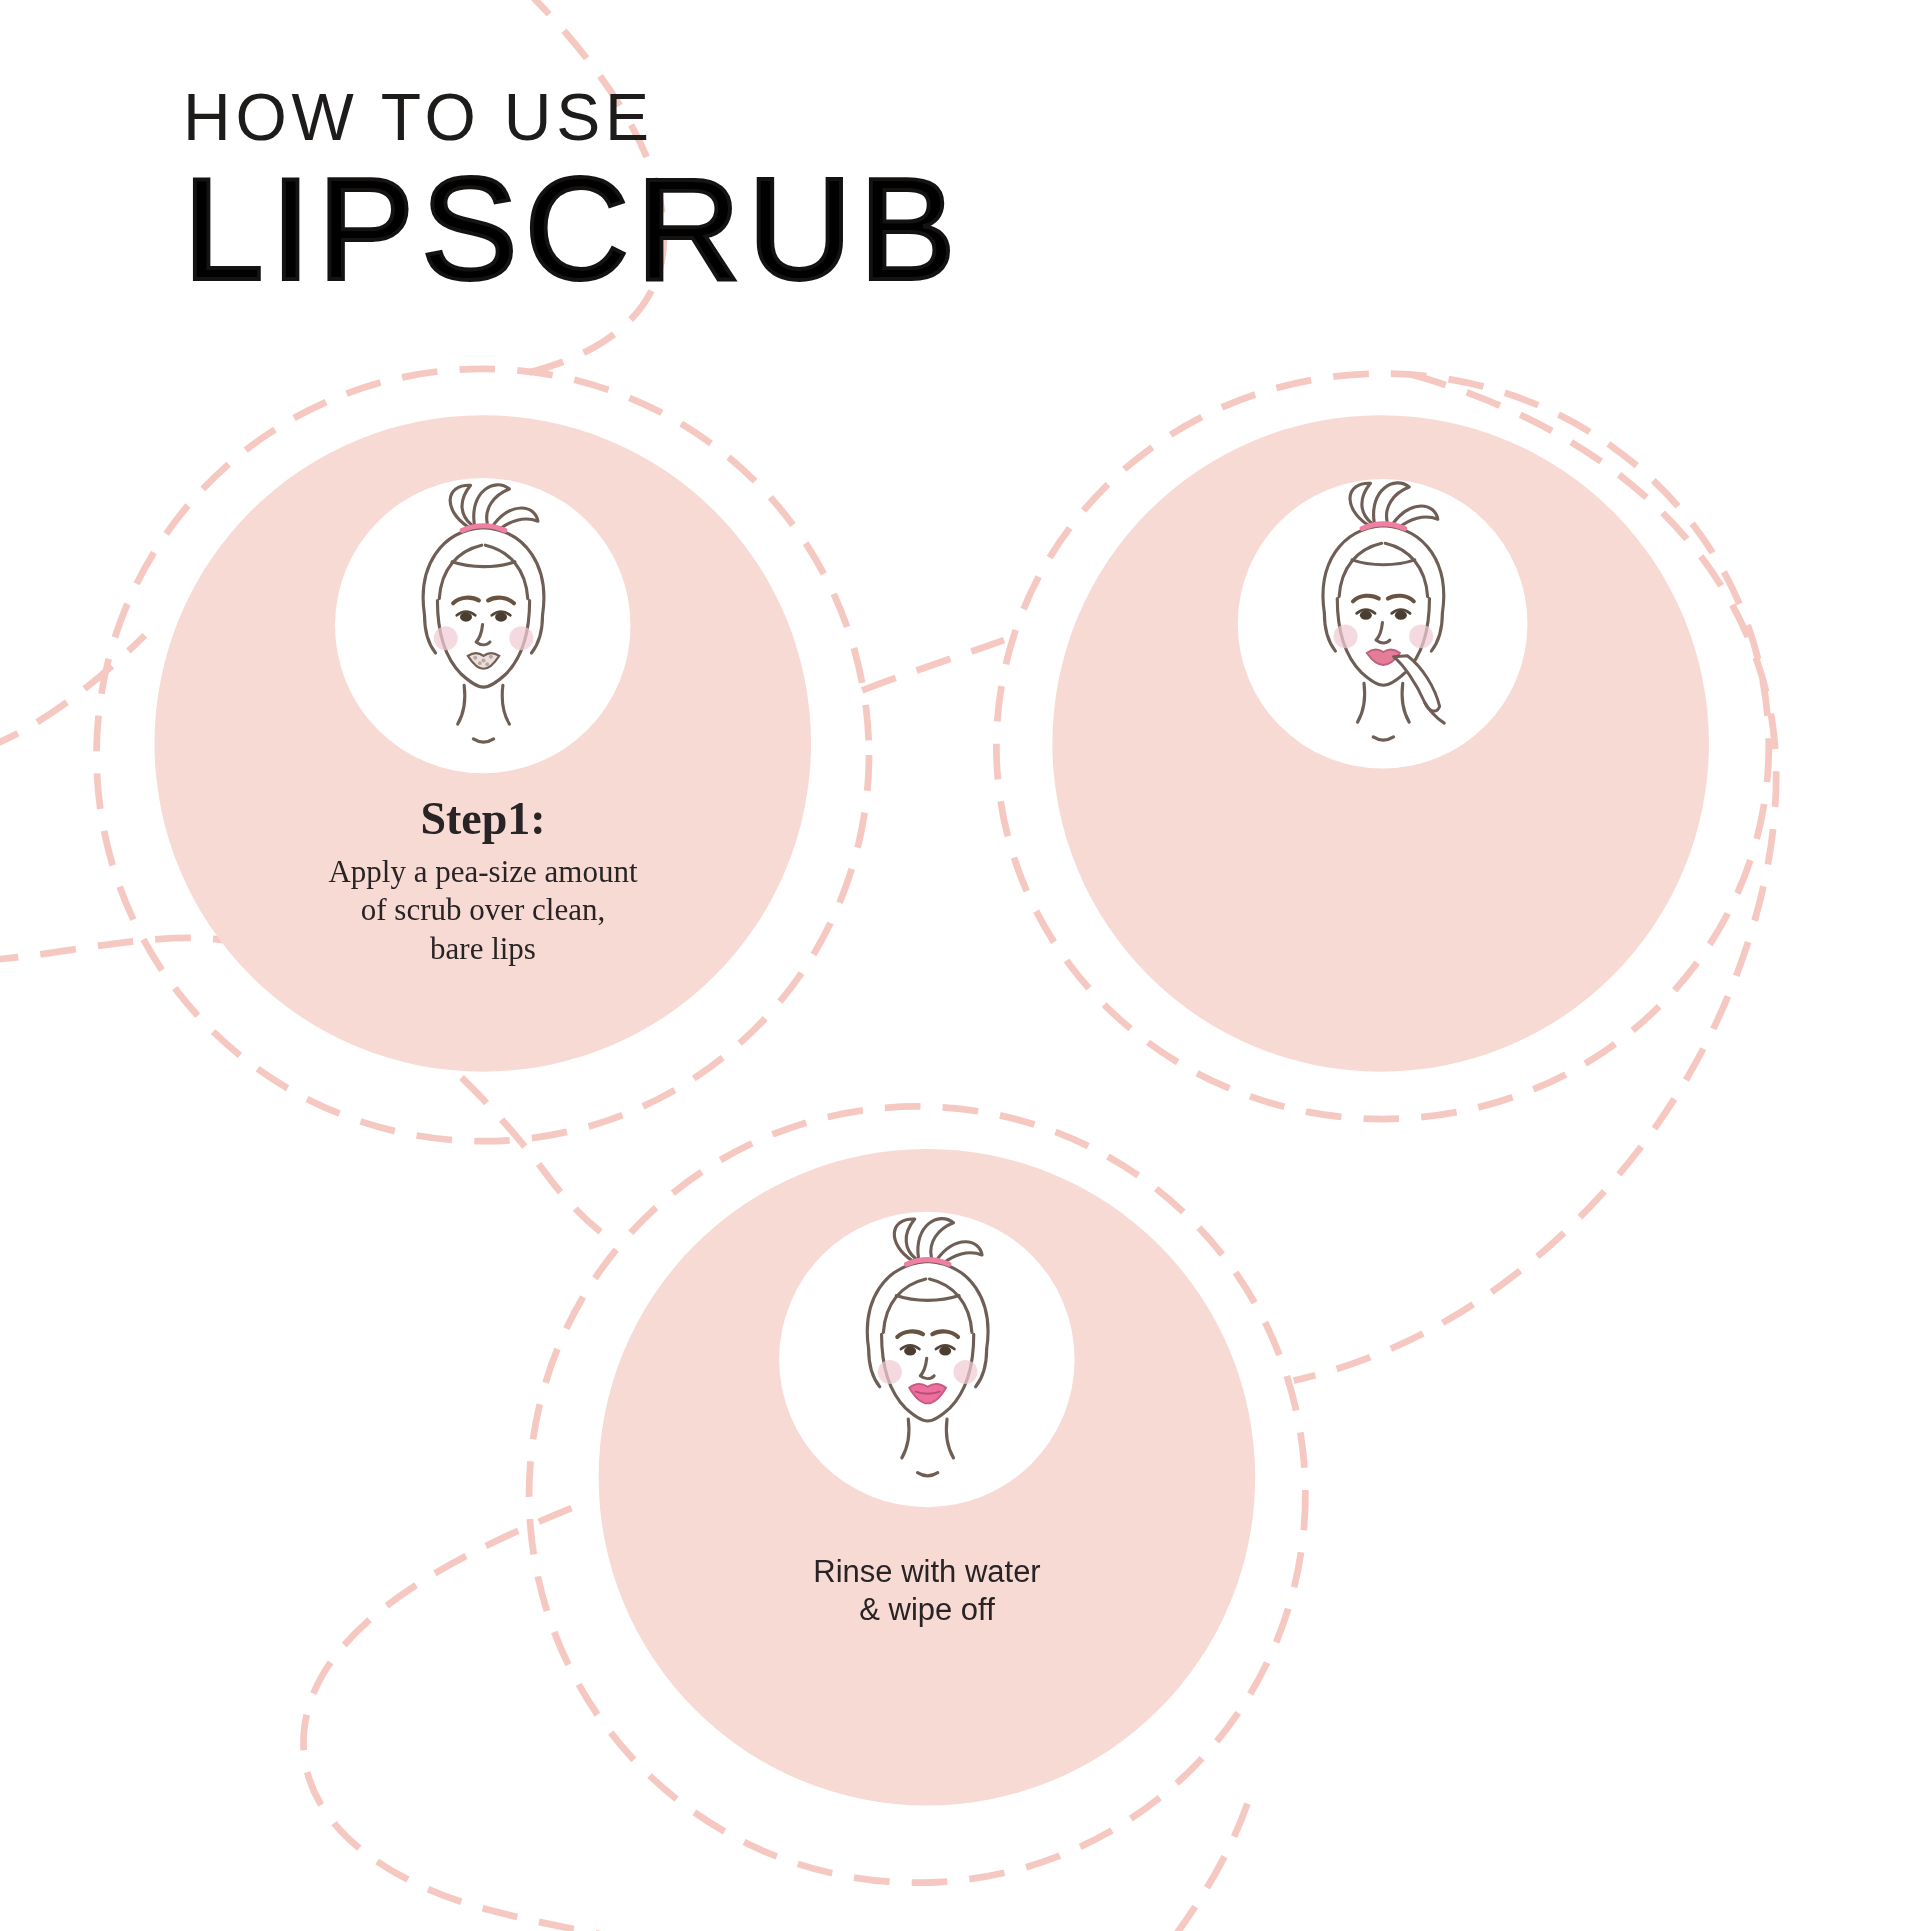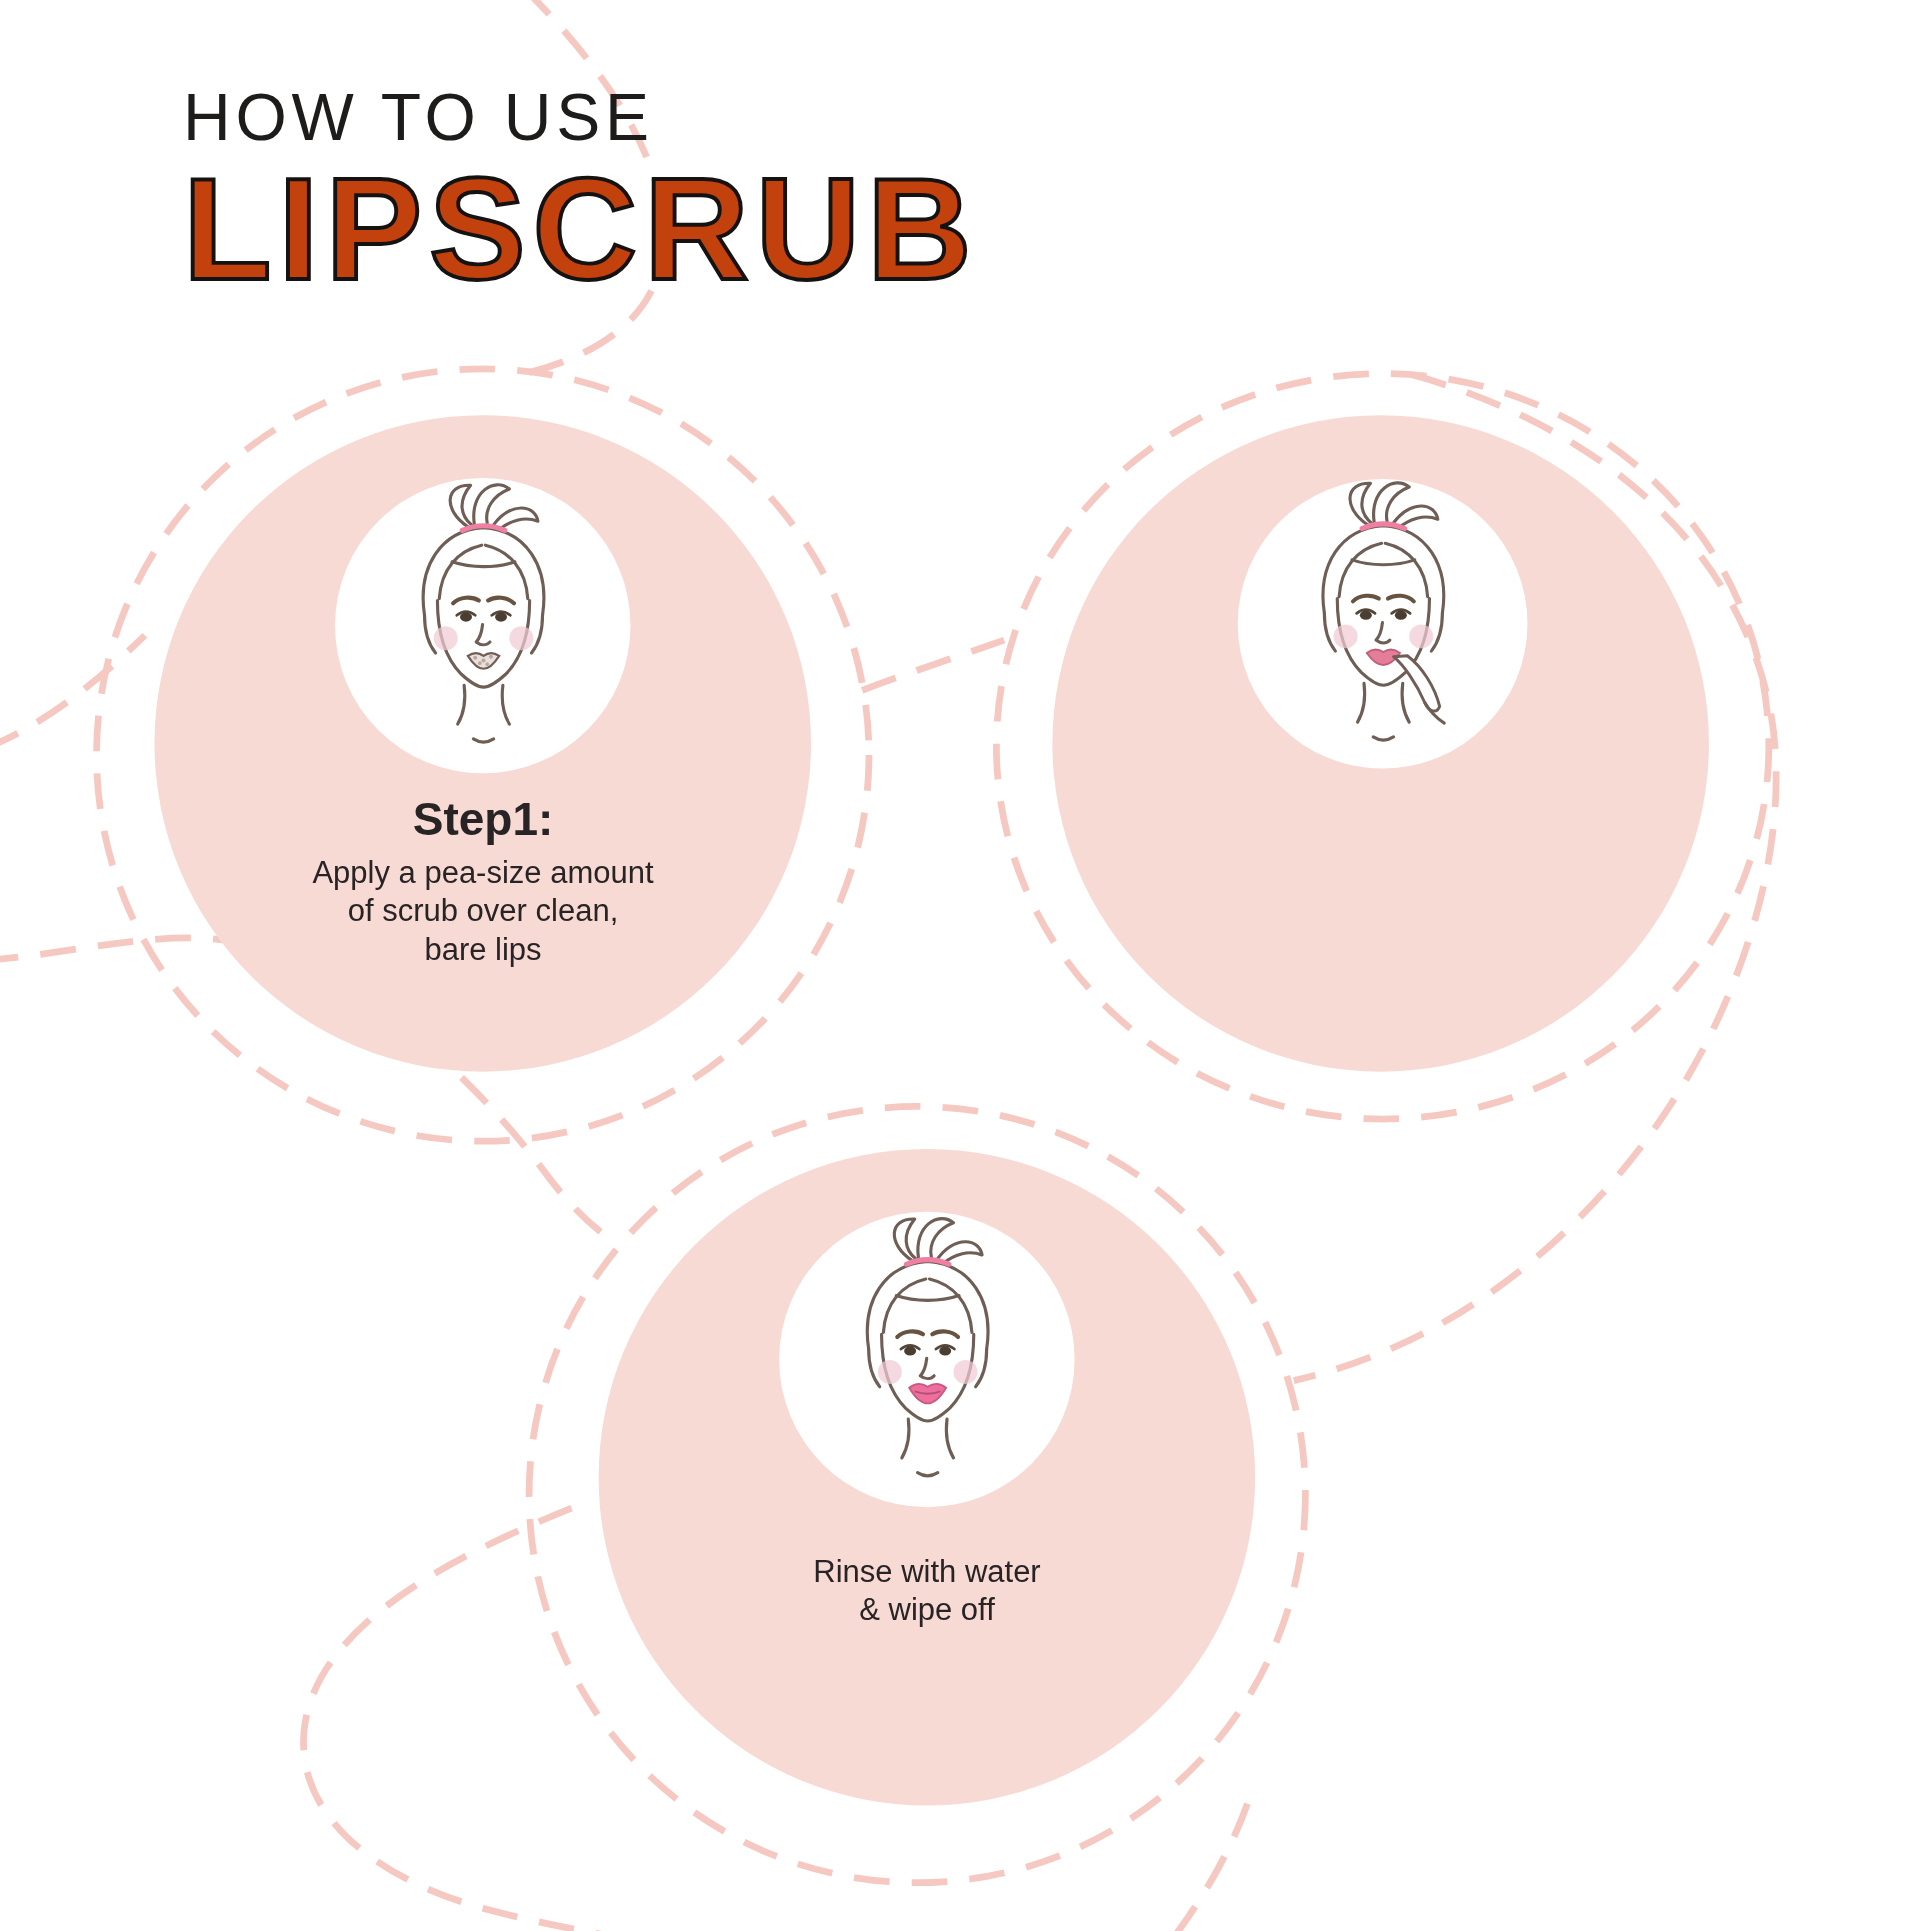--- a/index.html
+++ b/index.html
@@ -12,27 +12,27 @@
   .pinkc{fill:#f8dad4;stroke:none;}
   .whitec{fill:#ffffff;stroke:none;}
   .fl{fill:none;stroke:#6f5e55;stroke-width:3.4;stroke-linecap:round;stroke-linejoin:round;}
   .flb{fill:none;stroke:#675340;stroke-width:4.4;stroke-linecap:round;}
   .lid{fill:none;stroke:#544738;stroke-width:3;stroke-linecap:round;}
   .tie{fill:none;stroke:#ef7fa3;stroke-width:5.5;stroke-linecap:round;}
   .cheek{fill:#f0cad4;opacity:.72;stroke:none;}
 
   .title{position:absolute;left:183px;top:81px;color:#1b1918;}
   .title-top{font-size:66px;font-weight:300;letter-spacing:4.8px;color:#1e1c1b;line-height:1.1;}
-  .title-main{font-size:145px;font-weight:bold;letter-spacing:6.8px;line-height:1.0;
-              color:#c2410c;-webkit-text-stroke:3.9px #151312;margin-top:3.9px;}
+  .title-main{font-size:145px;font-weight:normal;letter-spacing:6.8px;line-height:1.0;
+              color:#000000;-webkit-text-stroke:3.9px #151312;margin-top:3.9px;}
 
   .step{position:absolute;width:714px;text-align:center;color:#282425;}
   .step-label{font-size:46px;font-weight:bold;margin-bottom:7.7px;}
   .step-text{font-size:31px;line-height:1.24;white-space:pre-line;}
-  .step1{left:126px;top:792px;}
+  .step1{left:126px;top:792px;font-family:Liberation Serif, serif;}
   .step2{left:1023px;top:792px;}
   .step3{left:570px;top:1553px;}
 </style>
 </head>
 <body>
 
 <div class="canvas">
 
   <svg class="decor" viewBox="0 0 2000 2000" aria-hidden="true">
 

